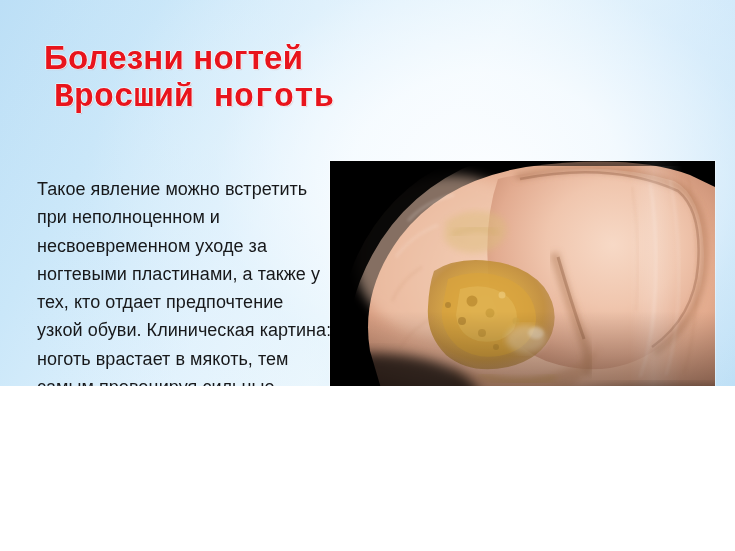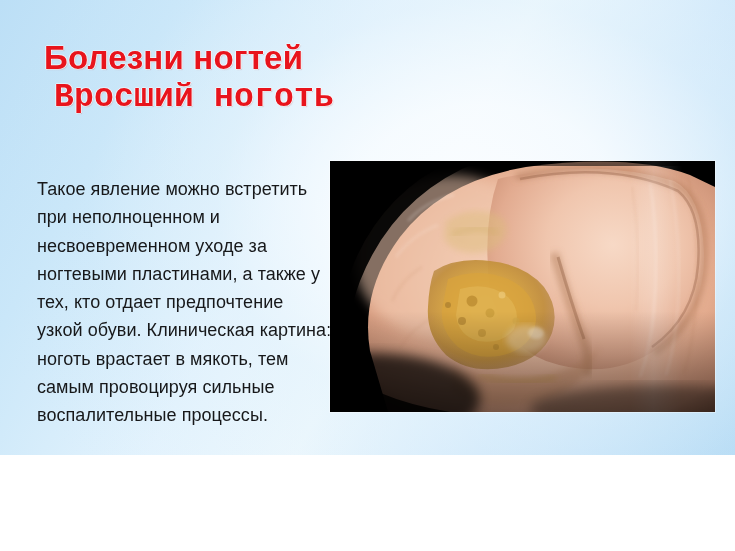--- a/index.html
+++ b/index.html
@@ -9,21 +9,21 @@
   body {
     width: 735px;
     height: 551px;
     overflow: hidden;
     font-family: "Liberation Sans", sans-serif;
   }
 
   #slide {
     position: relative;
     width: 735px;
-    height: 455px;
+    height: 386px;
     overflow: hidden;
     background-color: #cfe6f7;
     background-image:
       radial-gradient(ellipse 520px 400px at 66% 46%, #fbfdff 0%, rgba(248,252,255,0.85) 26%, rgba(226,242,252,0.45) 52%, rgba(203,230,248,0.08) 76%, rgba(196,226,247,0) 100%),
       linear-gradient(118deg, #bcdff6 0%, #cae7f9 18%, #e4f3fd 40%, #eef8fd 55%, #d3eafb 74%, #b9ddf5 100%);
   }
 
   
   #title-block {
     position: absolute;

